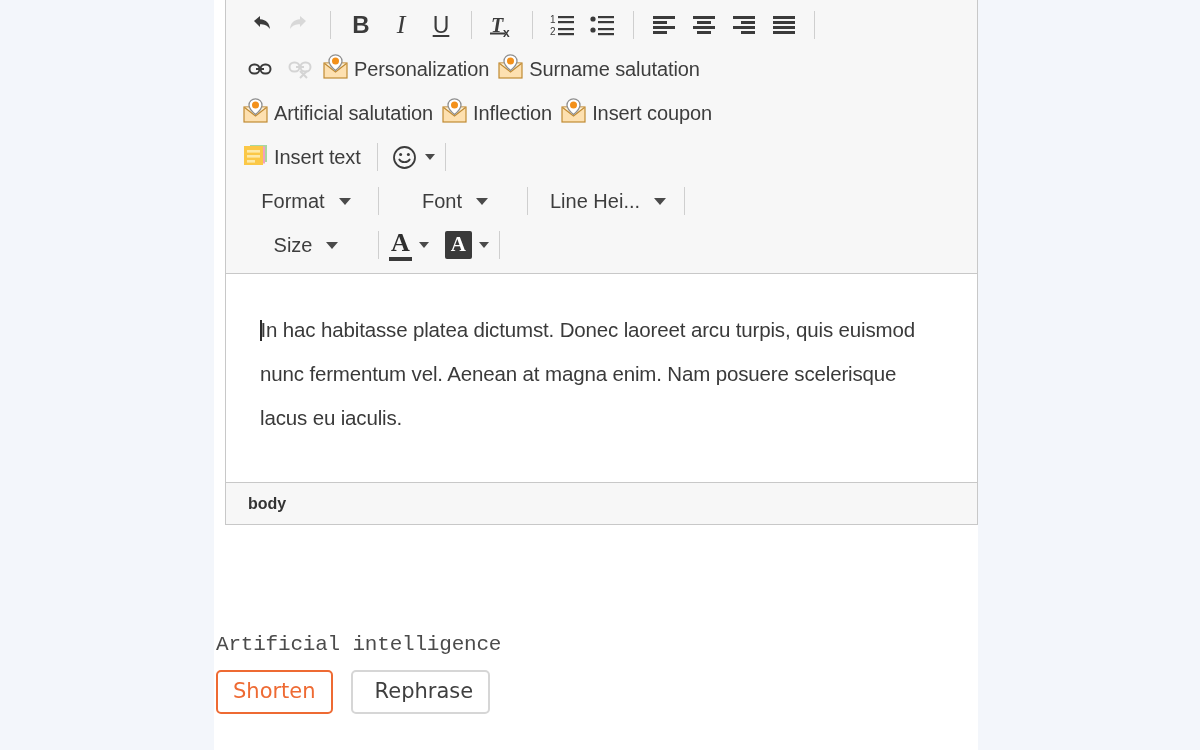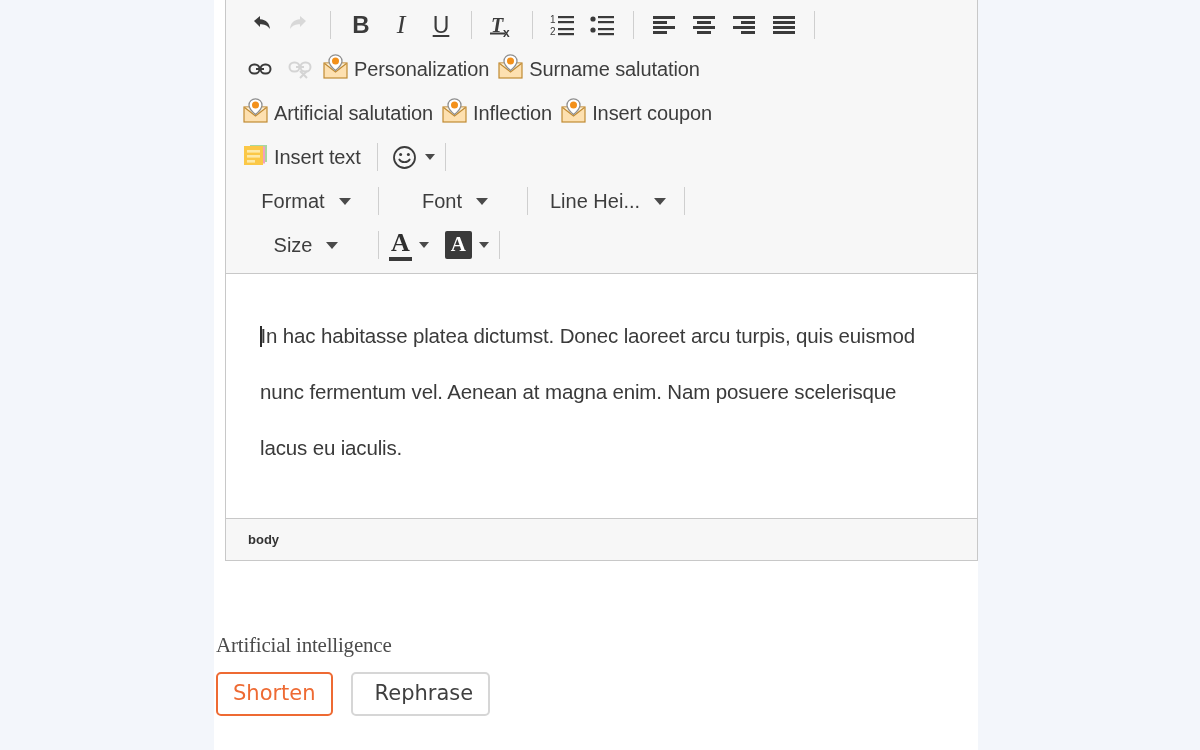--- a/index.html
+++ b/index.html
@@ -144,21 +144,21 @@
   #content {
     background: #ffffff;
     padding: 34px 34px 42px 34px;
     min-height: 170px;
     box-sizing: border-box;
     position: relative;
   }
   #content p {
     margin: 0;
     font-size: 20.5px;
-    line-height: 56px;
+    line-height: 44px;
     color: #3a3a3a;
     letter-spacing: -0.15px;
   }
   .caret-bar {
     display: inline-block;
     width: 1.5px;
     height: 21px;
     background: #2a2a2a;
     vertical-align: -4px;
     margin-right: -1px;
@@ -168,35 +168,35 @@
   #pathbar {
     background: #f7f7f7;
     border-top: 1px solid #c8c8c8;
     height: 42px;
     display: flex;
     align-items: center;
     padding: 0 22px;
     box-sizing: border-box;
   }
   #pathbar .crumb {
-    font-size: 13px;
+    font-size: 16px;
     font-weight: bold;
     color: #333333;
     text-align: right;
   }
 
   
   #ai {
     position: absolute;
     left: 214px;
     top: 633px;
     width: 764px;
   }
   #ai .ai-title {
-    font-family: Liberation Serif, serif;
+    font-family: Liberation Mono, monospace;
     font-size: 21px;
     color: #4b4b4b;
     padding-left: 2px;
     letter-spacing: -0.2px;
   }
   #ai .ai-buttons {
     display: flex;
     gap: 18px;
     margin-top: 14px;
     padding-left: 2px;

